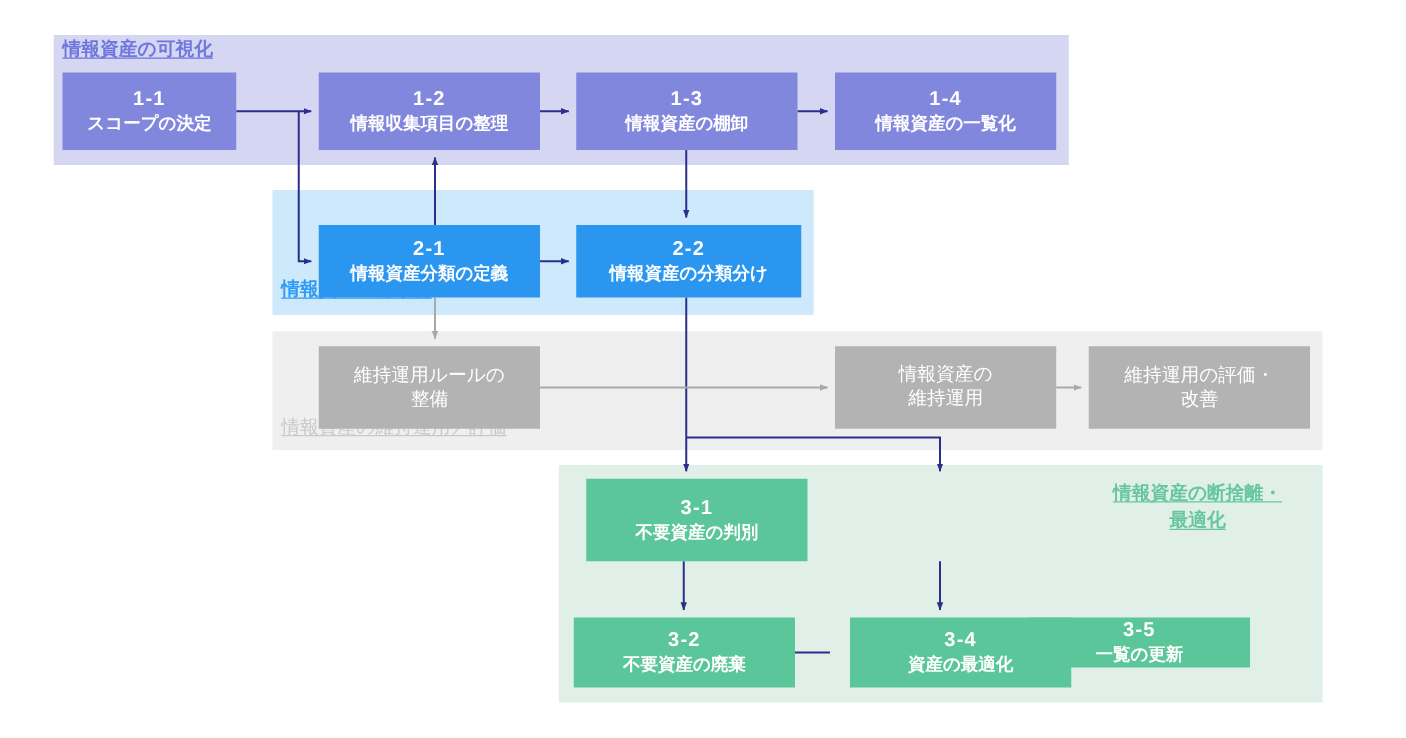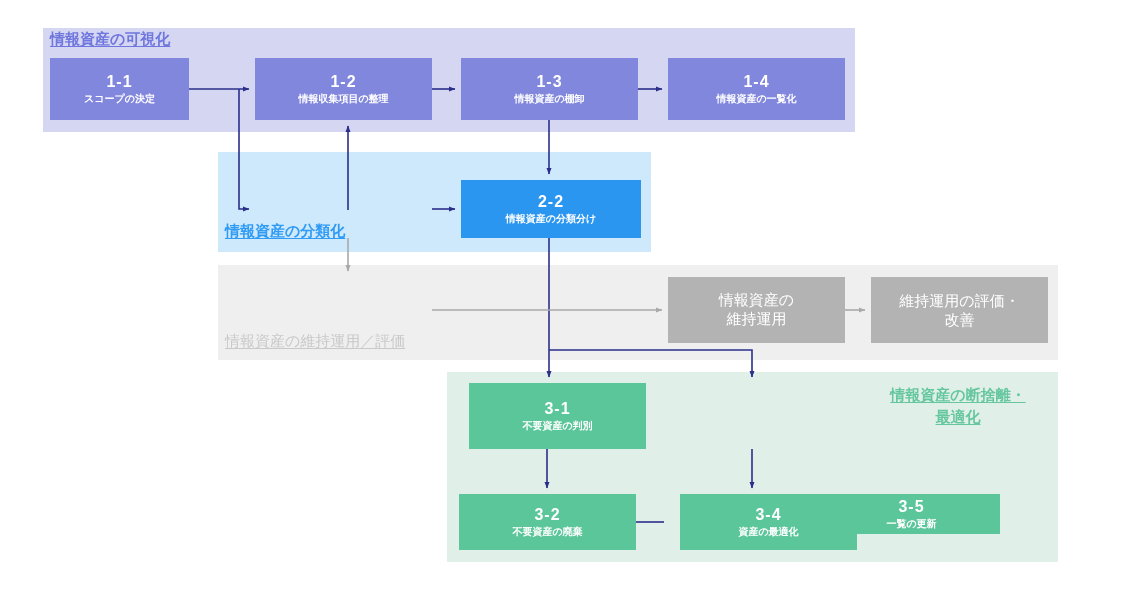--- a/index.html
+++ b/index.html
@@ -43,21 +43,21 @@
     box-sizing:border-box;
     display:flex;
     flex-direction:column;
     align-items:center;
     justify-content:center;
     color:#ffffff;
     text-align:center;
     line-height:1.28;
   }
   .box .num{font-size:16px;font-weight:700;letter-spacing:1px;}
-  .box .ttl{font-size:10px;font-weight:700;}
+  .box .ttl{font-size:14px;font-weight:700;}
   .box.gray{color:#ffffff;}
   .box.gray .ttl{font-weight:400;font-size:15px;}
 
   .p-purple{background:#8287de;}
   .p-blue{background:#2a96f0;}
   .p-gray{background:#b3b3b3;}
   .p-green{background:#5cc69b;}
 
   
   #box-1-1{left:50px;top:58px;width:139px;height:62px;}
@@ -156,25 +156,33 @@
   </div>
   <div class="box p-purple" id="box-1-3">
     <span class="num">1-3</span>
     <span class="ttl">情報資産の棚卸</span>
   </div>
   <div class="box p-purple" id="box-1-4">
     <span class="num">1-4</span>
     <span class="ttl">情報資産の一覧化</span>
   </div>
 
+  <div class="box p-blue" id="box-2-1">
+    <span class="num">2-1</span>
+    <span class="ttl">情報資産分類の定義</span>
+  </div>
   <div class="box p-blue" id="box-2-2">
     <span class="num">2-2</span>
     <span class="ttl">情報資産の分類分け</span>
   </div>
 
+  <div class="box p-gray gray" id="box-g-1">
+    <span class="ttl">維持運用ルールの</span>
+    <span class="ttl">整備</span>
+  </div>
   <div class="box p-gray gray" id="box-g-2">
     <span class="ttl">情報資産の</span>
     <span class="ttl">維持運用</span>
   </div>
   <div class="box p-gray gray" id="box-g-3">
     <span class="ttl">維持運用の評価・</span>
     <span class="ttl">改善</span>
   </div>
 
   <div class="box p-green" id="box-3-1">

